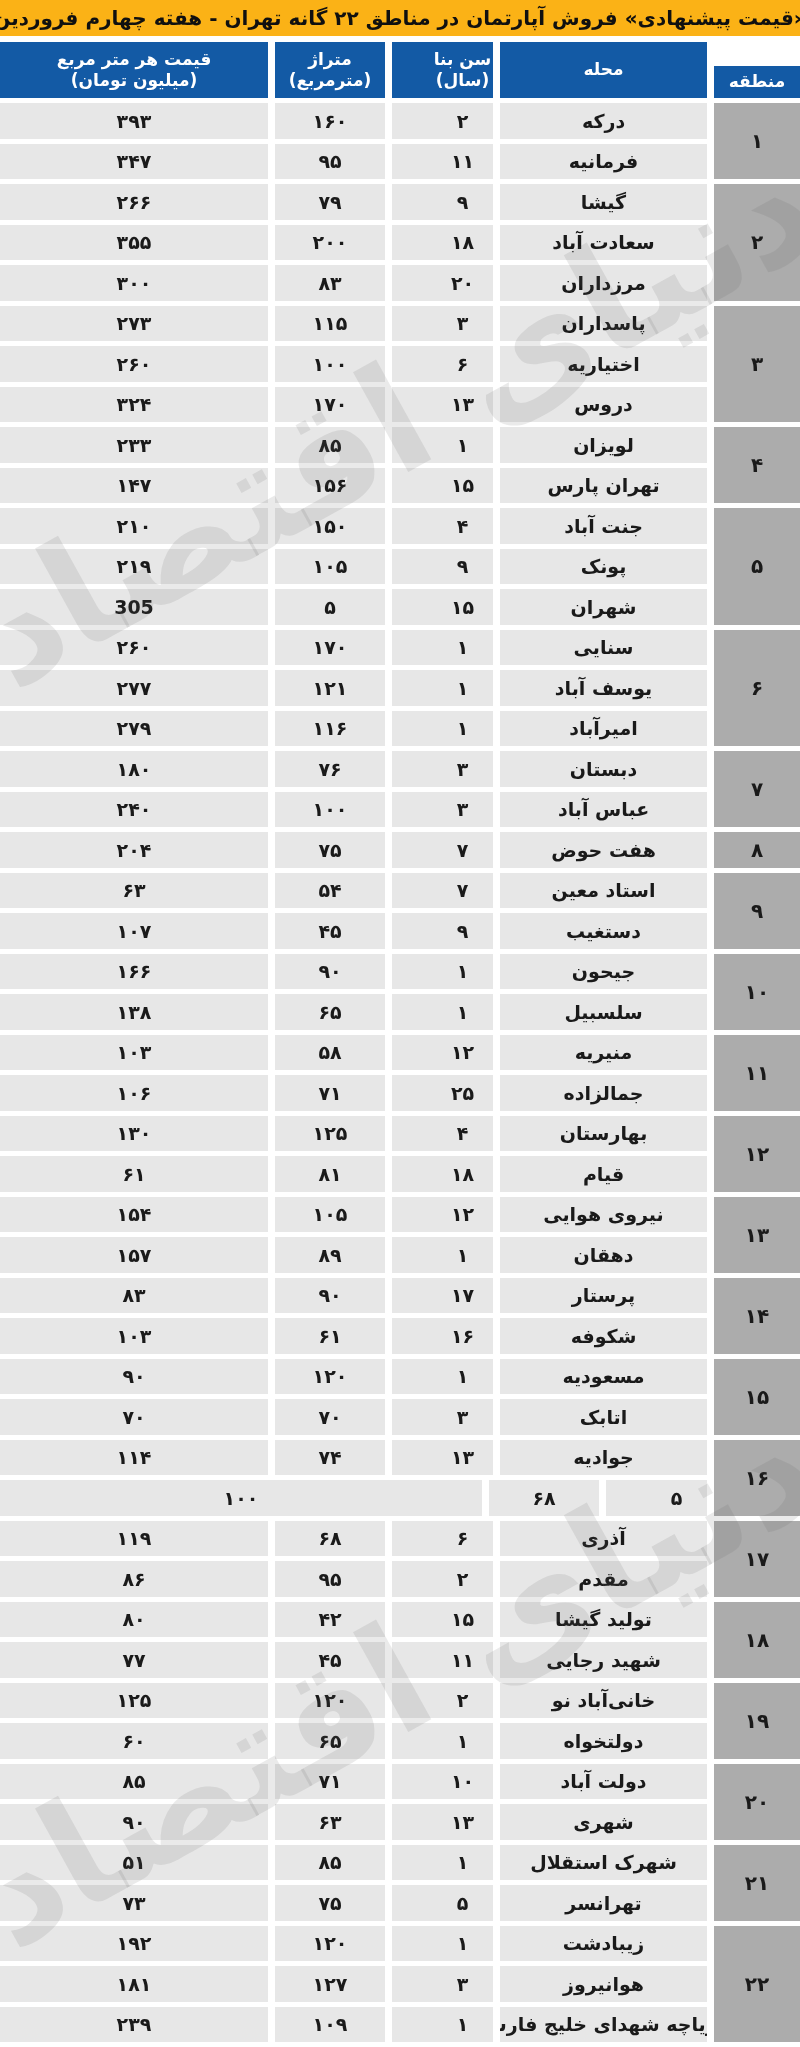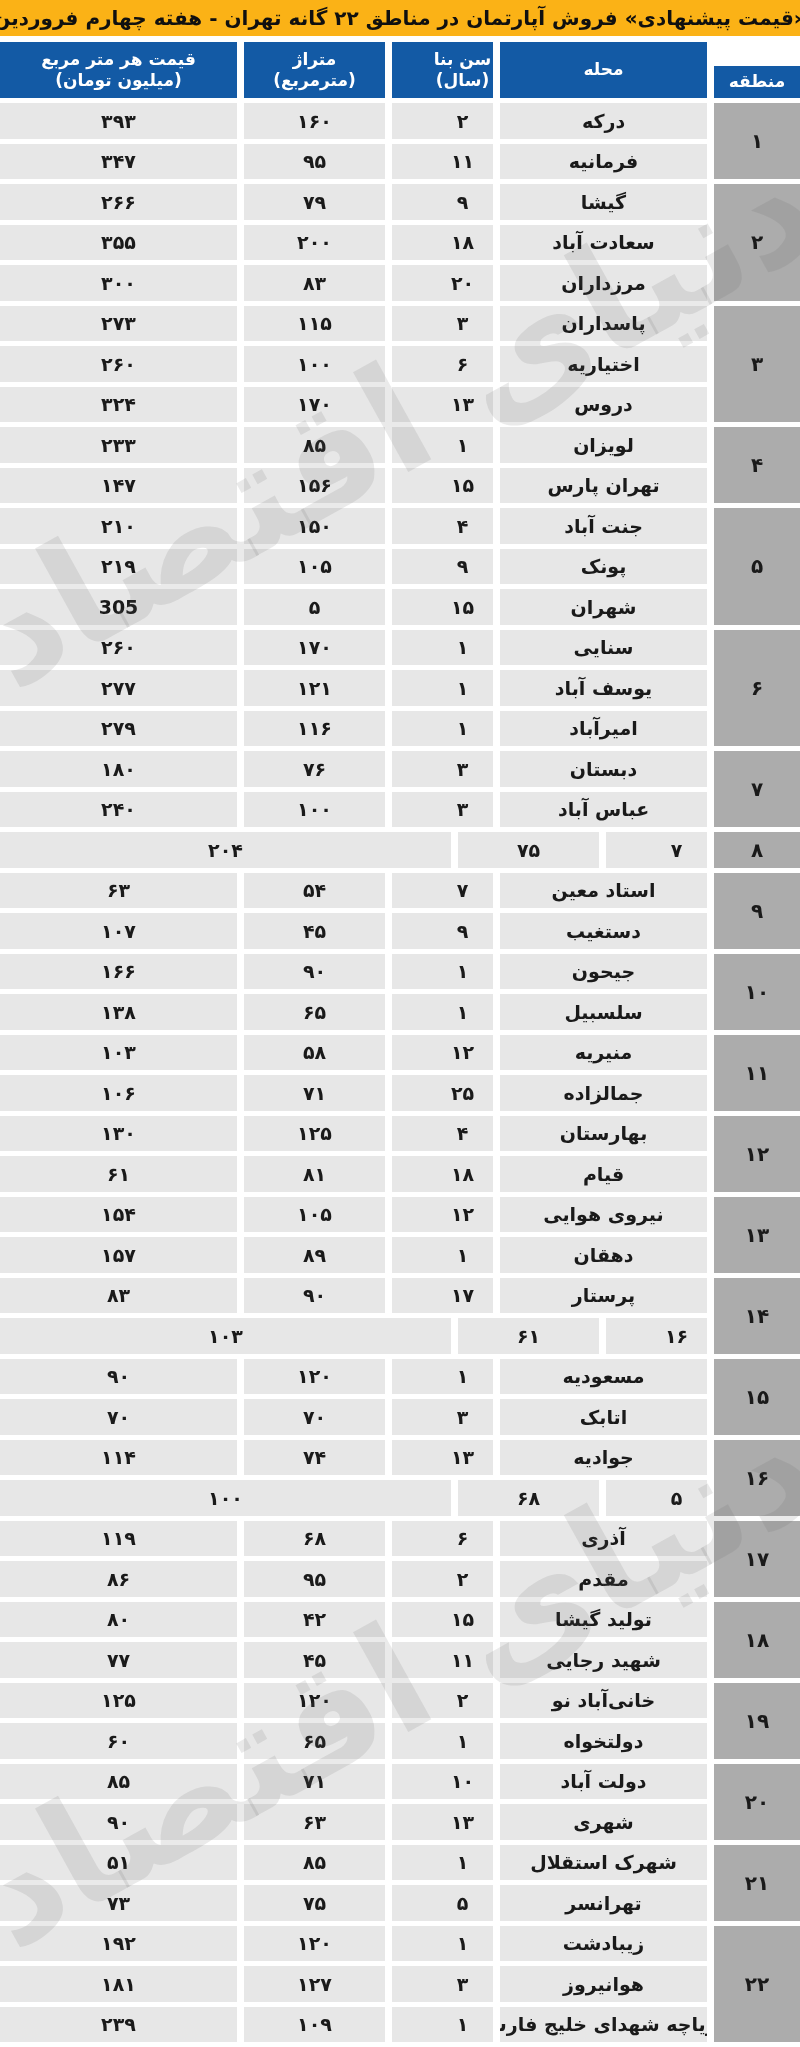--- a/index.html
+++ b/index.html
@@ -45,21 +45,21 @@
     justify-content: center;
     text-align: center;
     font-weight: 700;
     font-size: 17px;
     line-height: 1.25;
     white-space: pre-line;
   }
   .c-region { width: 86px; margin-top: 24px; }
   .c-neigh  { width: 207px; }
   .c-age    { width: 101px; padding-left: 40px; }
-  .c-area   { width: 141px; }
+  .c-area   { width: 110px; }
   .c-price  { flex: 1; text-align: center; }
 
   .group { display: flex; gap: 7px; }
   .region-cell {
     width: 86px;
     margin-bottom: 5px;
     background: var(--regioncell, #ACACAC);
     display: flex;
     align-items: center;
     justify-content: center;
@@ -257,20 +257,21 @@
             <div class="cell c-age">۳</div>
             <div class="cell c-area">۱۰۰</div>
             <div class="cell c-price">۲۴۰</div>
           </div>
         </div>
       </div>
       <div class="group">
         <div class="region-cell">۸</div>
         <div class="rows">
           <div class="row">
+            <div class="cell c-neigh">هفت حوض</div>
             <div class="cell c-age">۷</div>
             <div class="cell c-area">۷۵</div>
             <div class="cell c-price">۲۰۴</div>
           </div>
         </div>
       </div>
       <div class="group">
         <div class="region-cell">۹</div>
         <div class="rows">
           <div class="row">
@@ -358,20 +359,21 @@
       <div class="group">
         <div class="region-cell">۱۴</div>
         <div class="rows">
           <div class="row">
             <div class="cell c-neigh">پرستار</div>
             <div class="cell c-age">۱۷</div>
             <div class="cell c-area">۹۰</div>
             <div class="cell c-price">۸۳</div>
           </div>
           <div class="row">
+            <div class="cell c-neigh">شکوفه</div>
             <div class="cell c-age">۱۶</div>
             <div class="cell c-area">۶۱</div>
             <div class="cell c-price">۱۰۳</div>
           </div>
         </div>
       </div>
       <div class="group">
         <div class="region-cell">۱۵</div>
         <div class="rows">
           <div class="row">

